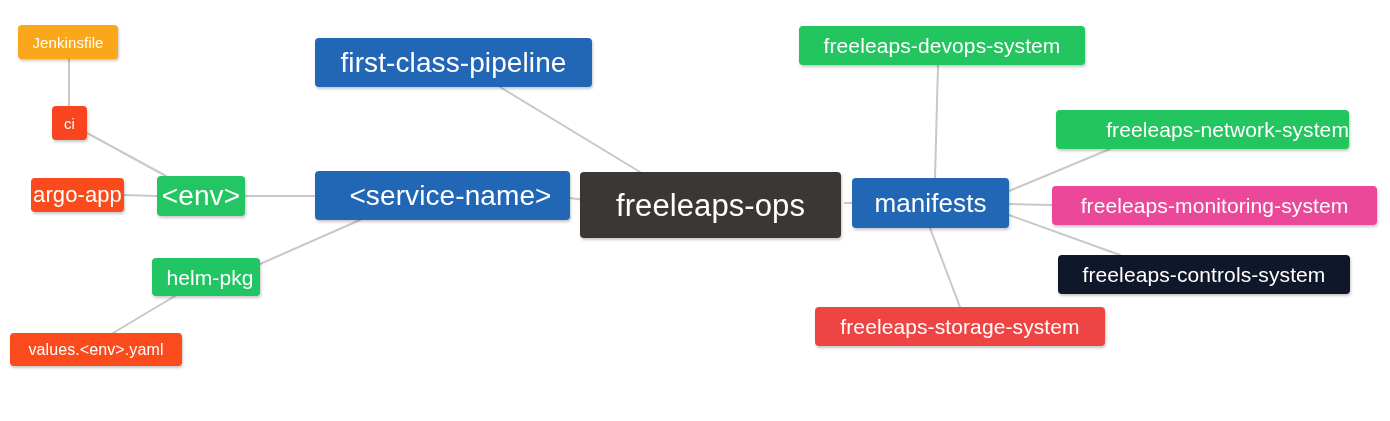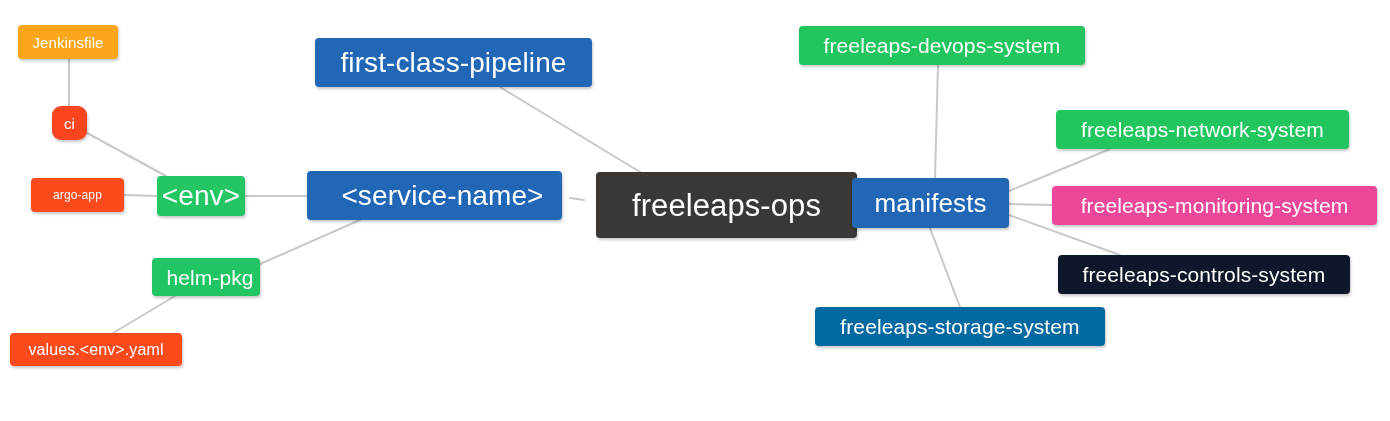--- a/index.html
+++ b/index.html
@@ -62,56 +62,56 @@
       <line x1="935" y1="178" x2="938" y2="65" stroke="#c8c8c8" stroke-width="2" stroke-linecap="round"></line>
       <line x1="1009" y1="191" x2="1110" y2="149" stroke="#c8c8c8" stroke-width="2" stroke-linecap="round"></line>
       <line x1="1009" y1="204" x2="1052" y2="205" stroke="#c8c8c8" stroke-width="2" stroke-linecap="round"></line>
       <line x1="1009" y1="215" x2="1120" y2="255" stroke="#c8c8c8" stroke-width="2" stroke-linecap="round"></line>
       <line x1="930" y1="228" x2="960" y2="307" stroke="#c8c8c8" stroke-width="2" stroke-linecap="round"></line>
     </svg>
   <div id="node-layer">
       <div class="node" style="left: 18px; top: 25px; width: 100px; height: 34px; background: rgb(251, 167, 27); font-size: 15px;">
         <span class="node-label">Jenkinsfile</span>
       </div>
-      <div class="node" style="left: 52px; top: 106px; width: 35px; height: 34px; background: rgb(249, 69, 31); font-size: 15px; border-radius: 9px;">
+      <div class="node" style="left: 52px; top: 106px; width: 35px; height: 34px; background: rgb(249, 69, 31); font-size: 15px;">
         <span class="node-label">ci</span>
       </div>
-      <div class="node" style="left: 31px; top: 178px; width: 93px; height: 34px; background: rgb(251, 75, 28); font-size: 12px; justify-content: center;">
+      <div class="node" style="left: 31px; top: 178px; width: 93px; height: 34px; background: rgb(251, 75, 28); font-size: 22px; justify-content: center;">
         <span class="node-label">argo-app</span>
       </div>
       <div class="node" style="left: 157px; top: 176px; width: 88px; height: 40px; background: rgb(35, 198, 99); font-size: 28px;">
         <span class="node-label">&lt;env&gt;</span>
       </div>
-      <div class="node" style="left: 307px; top: 171px; width: 255px; height: 49px; background: rgb(33, 103, 182); font-size: 28px; padding-left: 16px;">
+      <div class="node" style="left: 315px; top: 171px; width: 255px; height: 49px; background: rgb(33, 103, 182); font-size: 28px; padding-left: 16px;">
         <span class="node-label">&lt;service-name&gt;</span>
       </div>
       <div class="node" style="left: 315px; top: 38px; width: 277px; height: 49px; background: rgb(33, 103, 182); font-size: 28px;">
         <span class="node-label">first-class-pipeline</span>
       </div>
       <div class="node" style="left: 152px; top: 258px; width: 108px; height: 38px; background: rgb(34, 197, 100); font-size: 21px; padding-left: 8px;">
         <span class="node-label">helm-pkg</span>
       </div>
       <div class="node" style="left: 10px; top: 333px; width: 172px; height: 33px; background: rgb(251, 75, 28); font-size: 16px;">
         <span class="node-label">values.&lt;env&gt;.yaml</span>
       </div>
-      <div class="node" style="left: 596px; top: 172px; width: 261px; height: 66px; background: rgb(59, 55, 53); font-size: 31px;">
+      <div class="node" style="left: 580px; top: 172px; width: 261px; height: 66px; background: rgb(59, 55, 53); font-size: 31px;">
         <span class="node-label">freeleaps-ops</span>
       </div>
       <div class="node" style="left: 852px; top: 178px; width: 157px; height: 50px; background: rgb(33, 103, 182); font-size: 26px;">
         <span class="node-label">manifests</span>
       </div>
       <div class="node" style="left: 799px; top: 26px; width: 286px; height: 39px; background: rgb(34, 197, 94); font-size: 21px;">
         <span class="node-label">freeleaps-devops-system</span>
       </div>
-      <div class="node" style="left: 1056px; top: 110px; width: 293px; height: 39px; background: rgb(34, 197, 94); font-size: 21px;">
+      <div class="node" style="left: 1056px; top: 110px; width: 293px; height: 39px; background: rgb(34, 197, 94); font-size: 21px; justify-content: flex-end;">
         <span class="node-label">freeleaps-network-system</span>
       </div>
       <div class="node" style="left: 1052px; top: 186px; width: 325px; height: 39px; background: #ec4899; font-size: 21px;">
         <span class="node-label">freeleaps-monitoring-system</span>
       </div>
       <div class="node" style="left: 1058px; top: 255px; width: 292px; height: 39px; background: #0f172a; font-size: 21px; justify-content: center;">
         <span class="node-label">freeleaps-controls-system</span>
       </div>
-      <div class="node" style="left: 815px; top: 307px; width: 290px; height: 39px; background: #0369a1; font-size: 21px;">
+      <div class="node" style="left: 815px; top: 307px; width: 290px; height: 39px; background: #ef4444; font-size: 21px;">
         <span class="node-label">freeleaps-storage-system</span>
       </div>
     </div>
 </div>
 
 </body></html>

